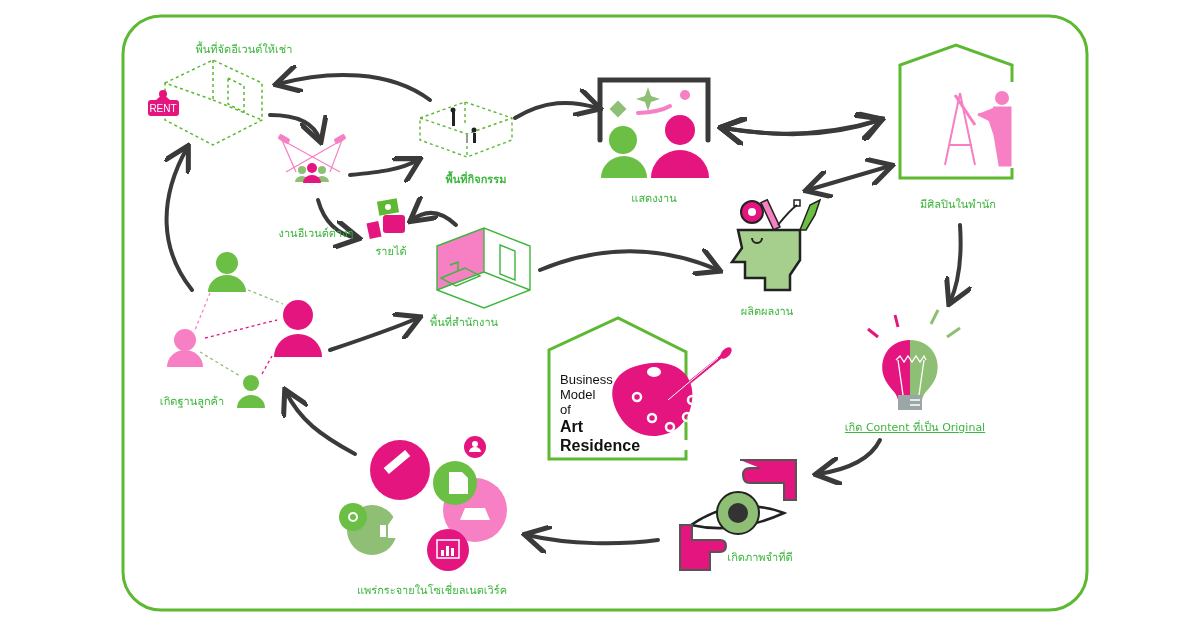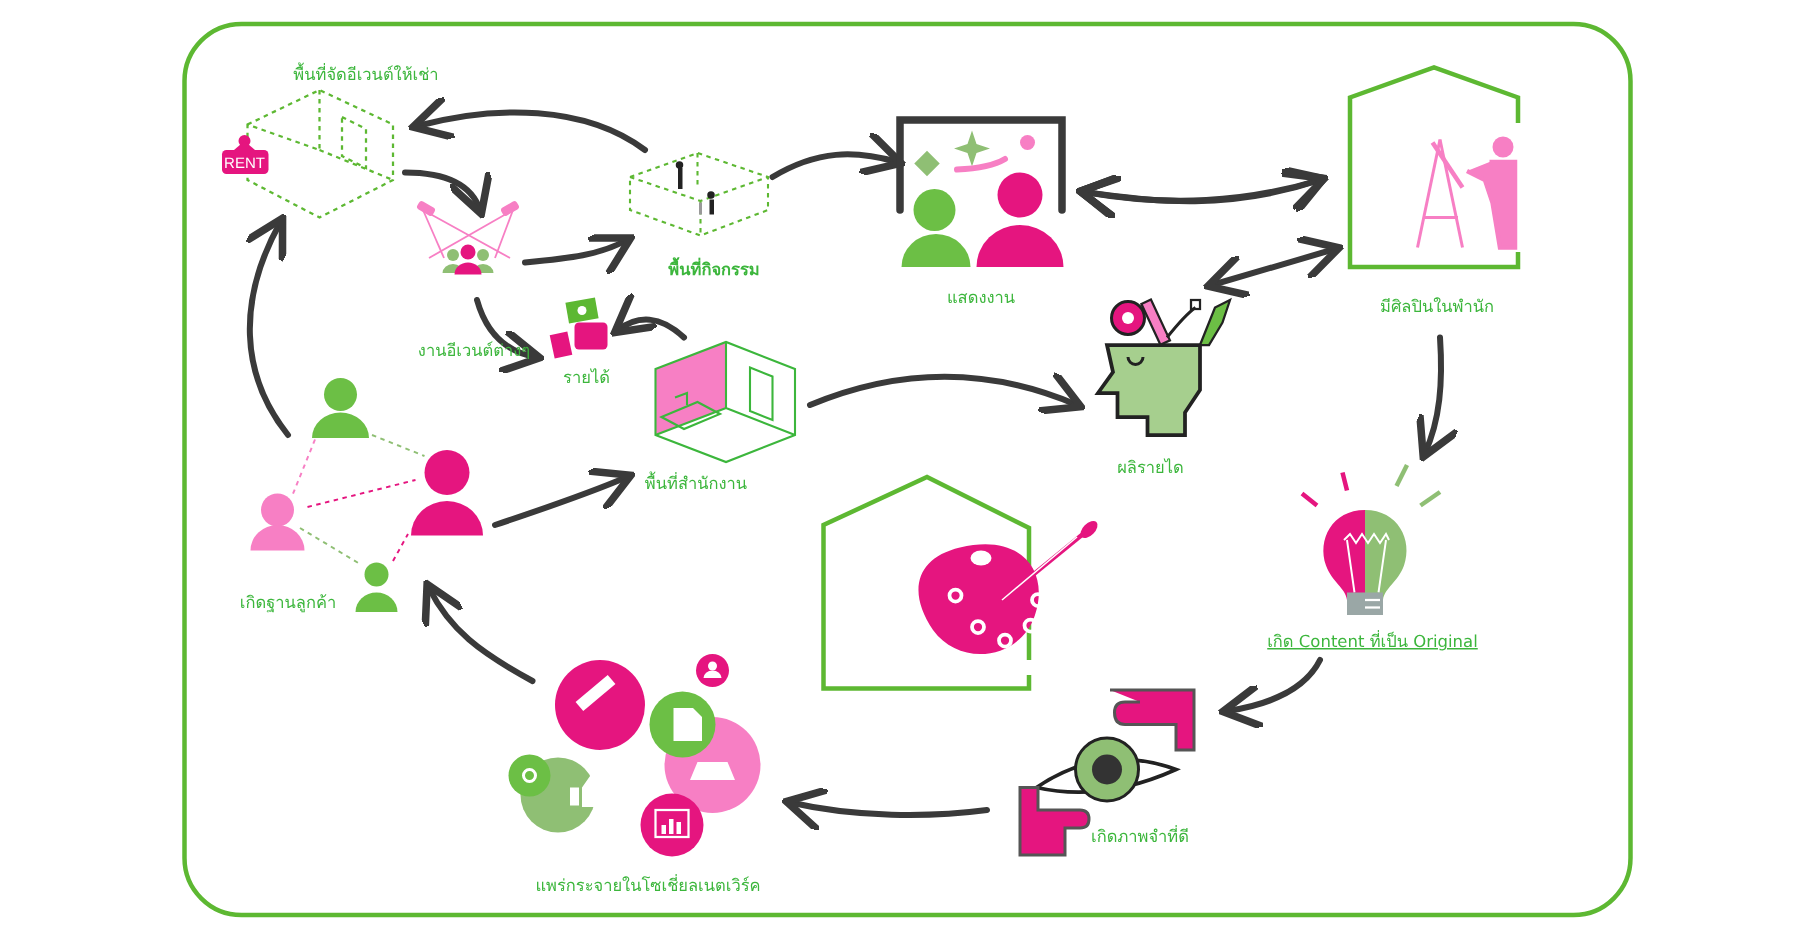--- a/index.html
+++ b/index.html
@@ -213,20 +213,27 @@
   </g>
 </svg>
 
   
   <div class="lbl" style="left:244px;top:40px;">พื้นที่จัดอีเวนต์ให้เช่า</div>
   <div class="lbl" style="left:316px;top:185px;margin-top:39px;">งานอีเวนต์ต่างๆ</div>
   <div class="lbl" style="left:476px;top:170px;font-weight:bold;">พื้นที่กิจกรรม</div>
   <div class="lbl" style="left:391px;top:242px;">รายได้</div>
   <div class="lbl" style="left:654px;top:189px;">แสดงงาน</div>
   <div class="lbl" style="left:958px;top:195px;">มีศิลปินในพำนัก</div>
-  <div class="lbl" style="left:767px;top:302px;">ผลิรายได</div>
+  <div class="lbl" style="left:767px;top:302px;">ผลิตผลงาน</div>
   <div class="lbl" style="left:464px;top:313px;">พื้นที่สำนักงาน</div>
   <div class="lbl" style="left:192px;top:392px;">เกิดฐานลูกค้า</div>
   <div class="lbl" style="left:915px;top:418px;text-decoration:underline;">เกิด Content ที่เป็น Original</div>
   <div class="lbl" style="left:760px;top:548px;">เกิดภาพจำที่ดี</div>
   <div class="lbl" style="left:432px;top:581px;">แพร่กระจายในโซเชี่ยลเนตเวิร์ค</div>
 
+  <div class="title">
+    <span class="sm">Business</span>
+    <span class="sm">Model</span>
+    <span class="sm">of</span>
+    <span class="bg">Art</span>
+    <span class="bg">Residence</span>
+  </div>
 </div>
 
 </body></html>

